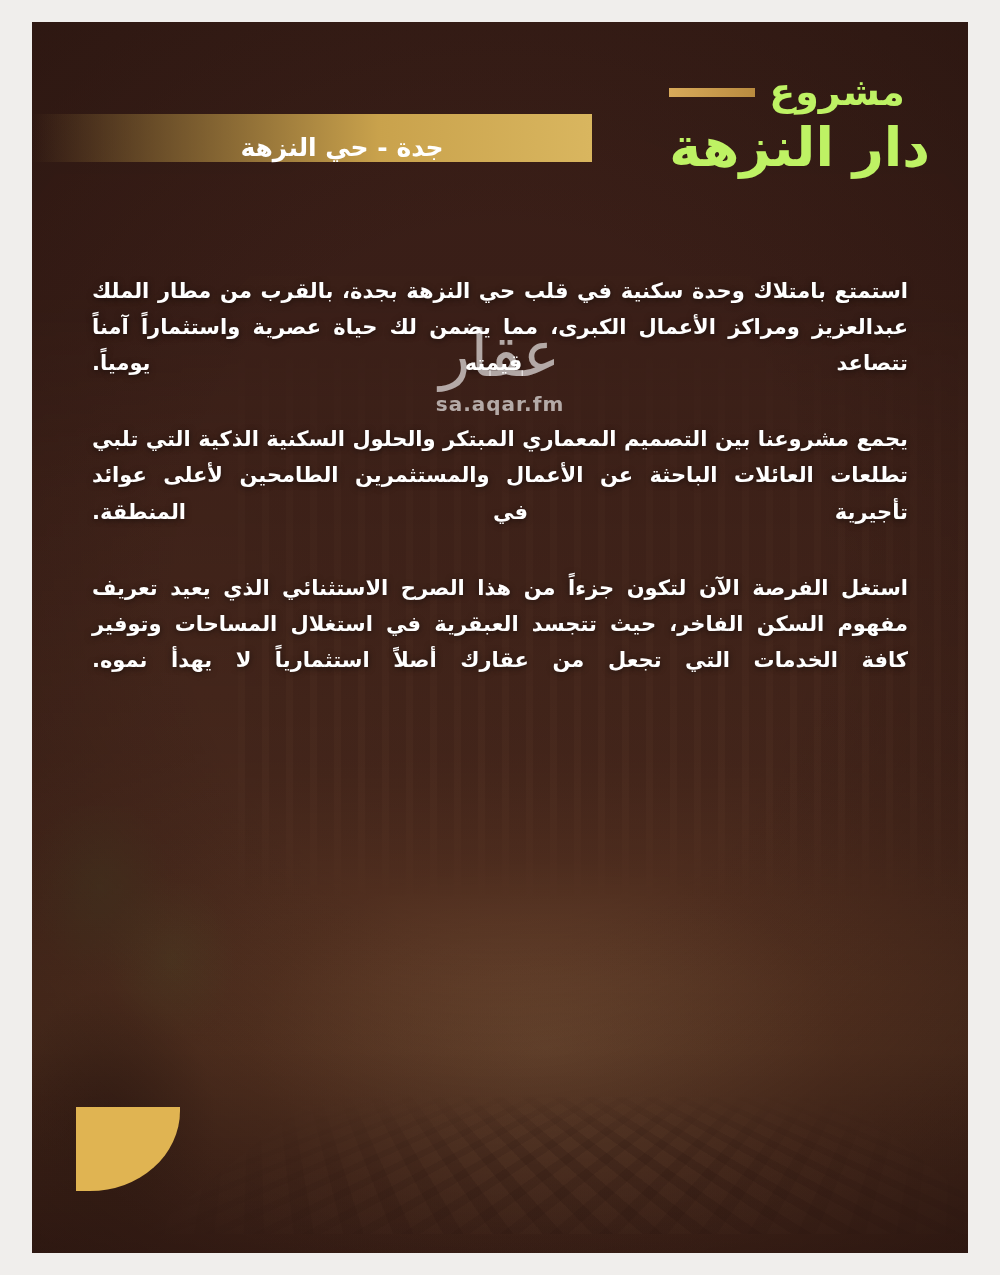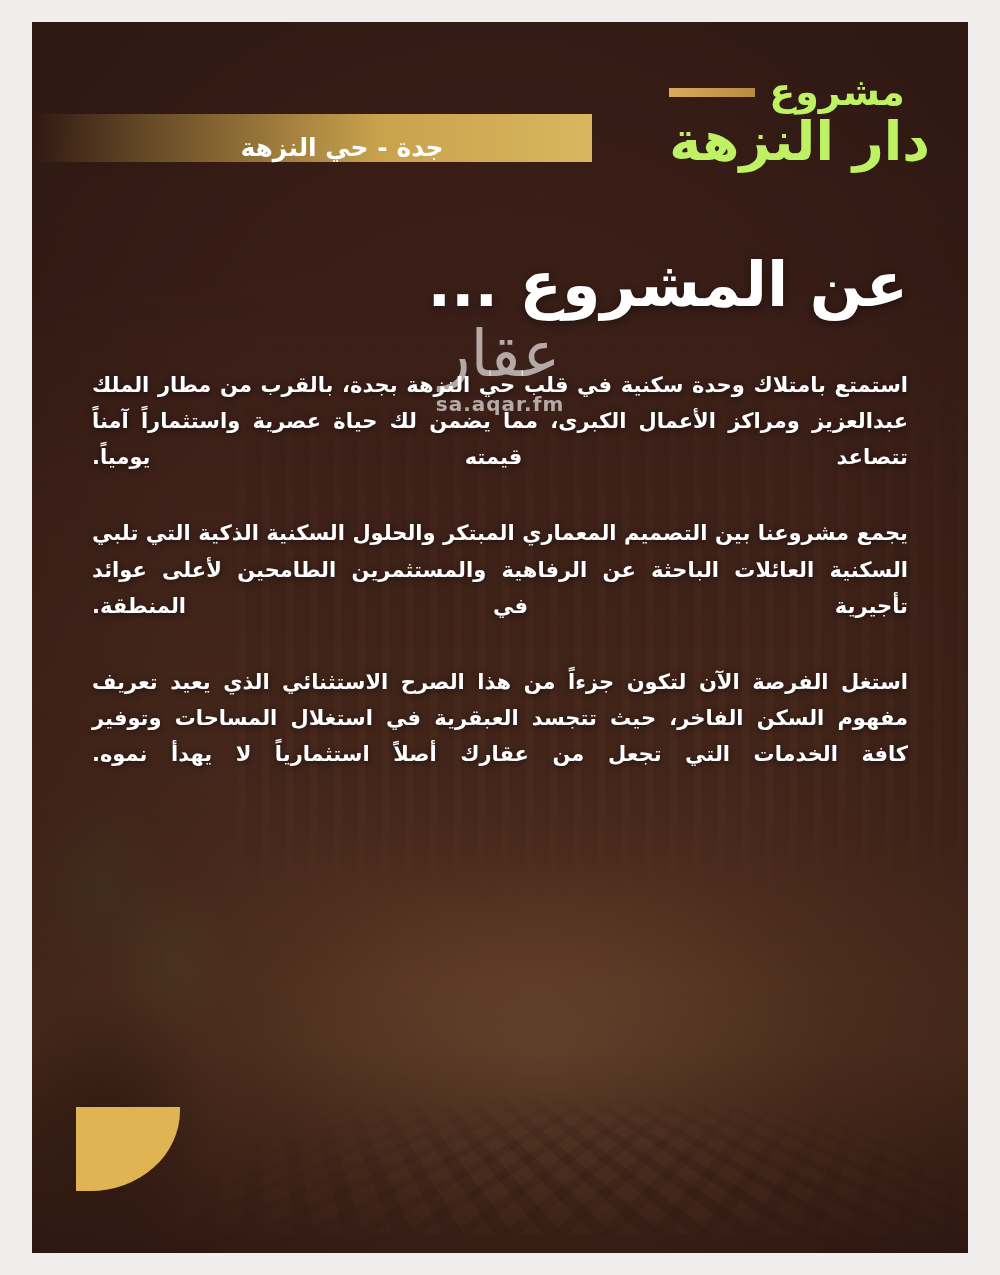--- a/index.html
+++ b/index.html
@@ -112,20 +112,21 @@
     letter-spacing: 1px;
     line-height: 1.1;
   }
   .brand-rule {
     display: inline-block;
     width: 86px;
     height: 9px;
     background: linear-gradient(90deg, #d8aa5a, #b98b3f);
   }
   .brand-line2 {
+    margin-top: 6px;
     font-size: 54px;
     font-weight: bold;
     line-height: 1.05;
     letter-spacing: 1px;
   }
 
   .location-bar {
     position: absolute;
     top: 92px;
     left: 0;
@@ -235,23 +236,22 @@
 
   <div class="brand">
     <div class="brand-line1">
       <span>مشروع</span>
       <span class="brand-rule"></span>
     </div>
     <div class="brand-line2">دار النزهة</div>
   </div>
 
   <div class="content">
-    <div class="headline">عن المشروع ...</div>
     <p class="para">استمتع بامتلاك وحدة سكنية في قلب حي النزهة بجدة، بالقرب من مطار الملك عبدالعزيز ومراكز الأعمال الكبرى، مما يضمن لك حياة عصرية واستثماراً آمناً تتصاعد قيمته يومياً.</p>
-    <p class="para">يجمع مشروعنا بين التصميم المعماري المبتكر والحلول السكنية الذكية التي تلبي السكنية العائلات الباحثة عن الرفاهية والمستثمرين الطامحين لأعلى عوائد تأجيرية في المنطقة.</p>
+    <p class="para">يجمع مشروعنا بين التصميم المعماري المبتكر والحلول السكنية الذكية التي تلبي تطلعات العائلات الباحثة عن الأعمال والمستثمرين الطامحين لأعلى عوائد تأجيرية في المنطقة.</p>
     <p class="para">استغل الفرصة الآن لتكون جزءاً من هذا الصرح الاستثنائي الذي يعيد تعريف مفهوم السكن الفاخر، حيث تتجسد العبقرية في استغلال المساحات وتوفير كافة الخدمات التي تجعل من عقارك أصلاً استثمارياً لا يهدأ نموه.</p>
   </div>
 
   <div class="watermark">
     <div class="wm-logo">عقار</div>
     <div class="wm-url">sa.aqar.fm</div>
   </div>
 
   <div class="gold-corner"></div>
 

